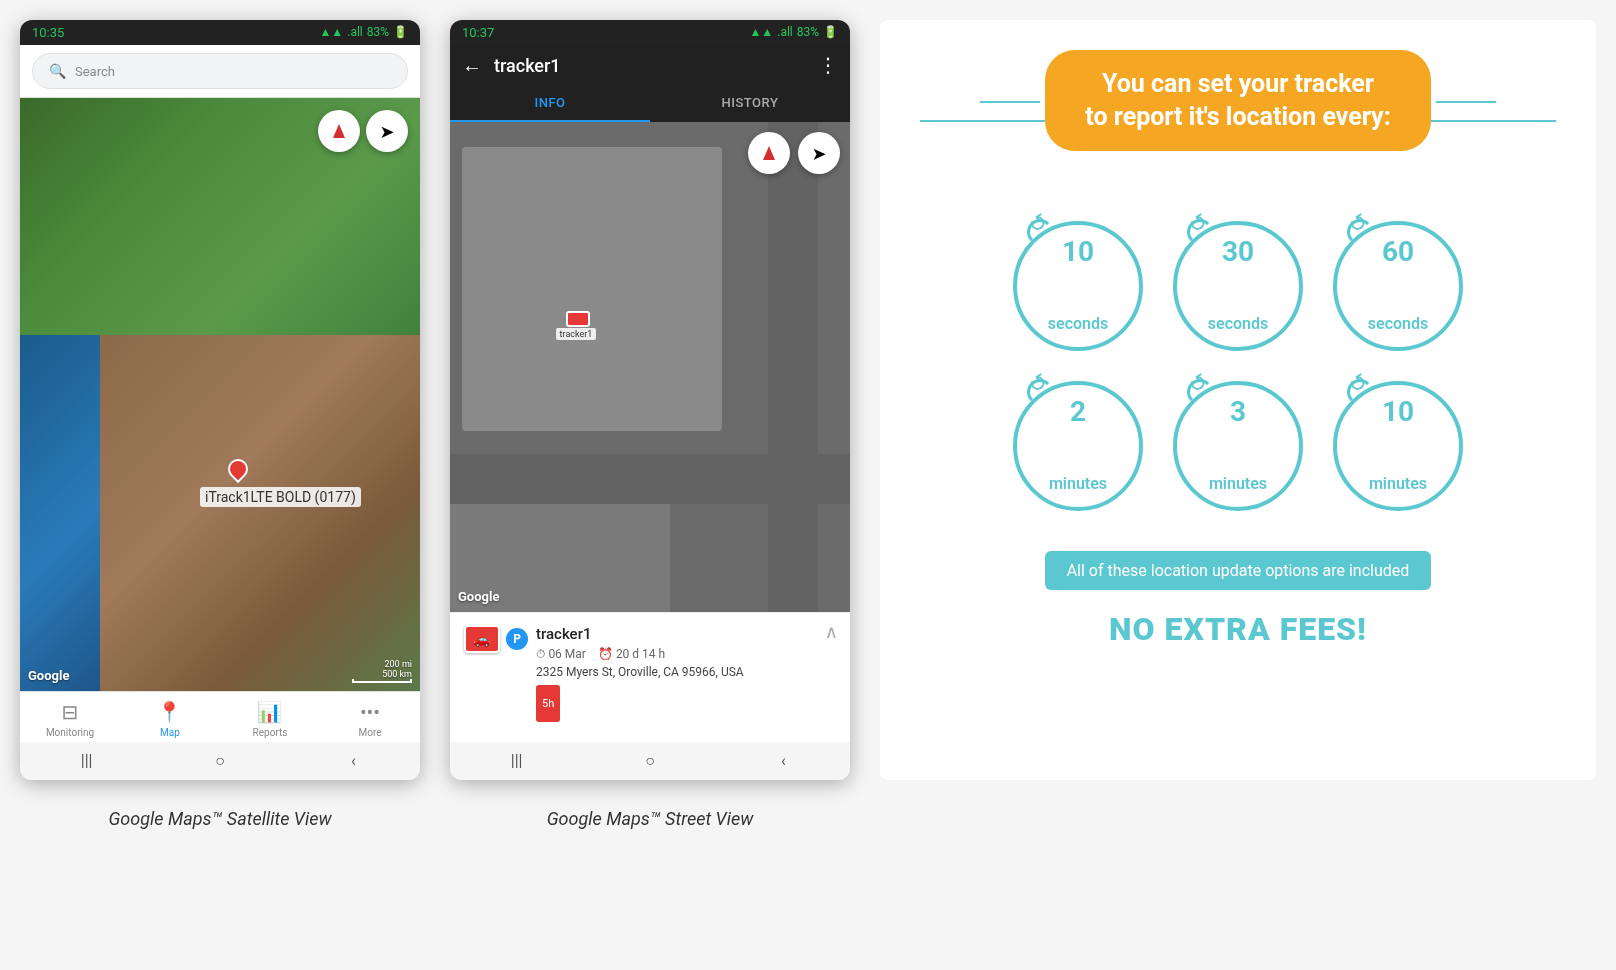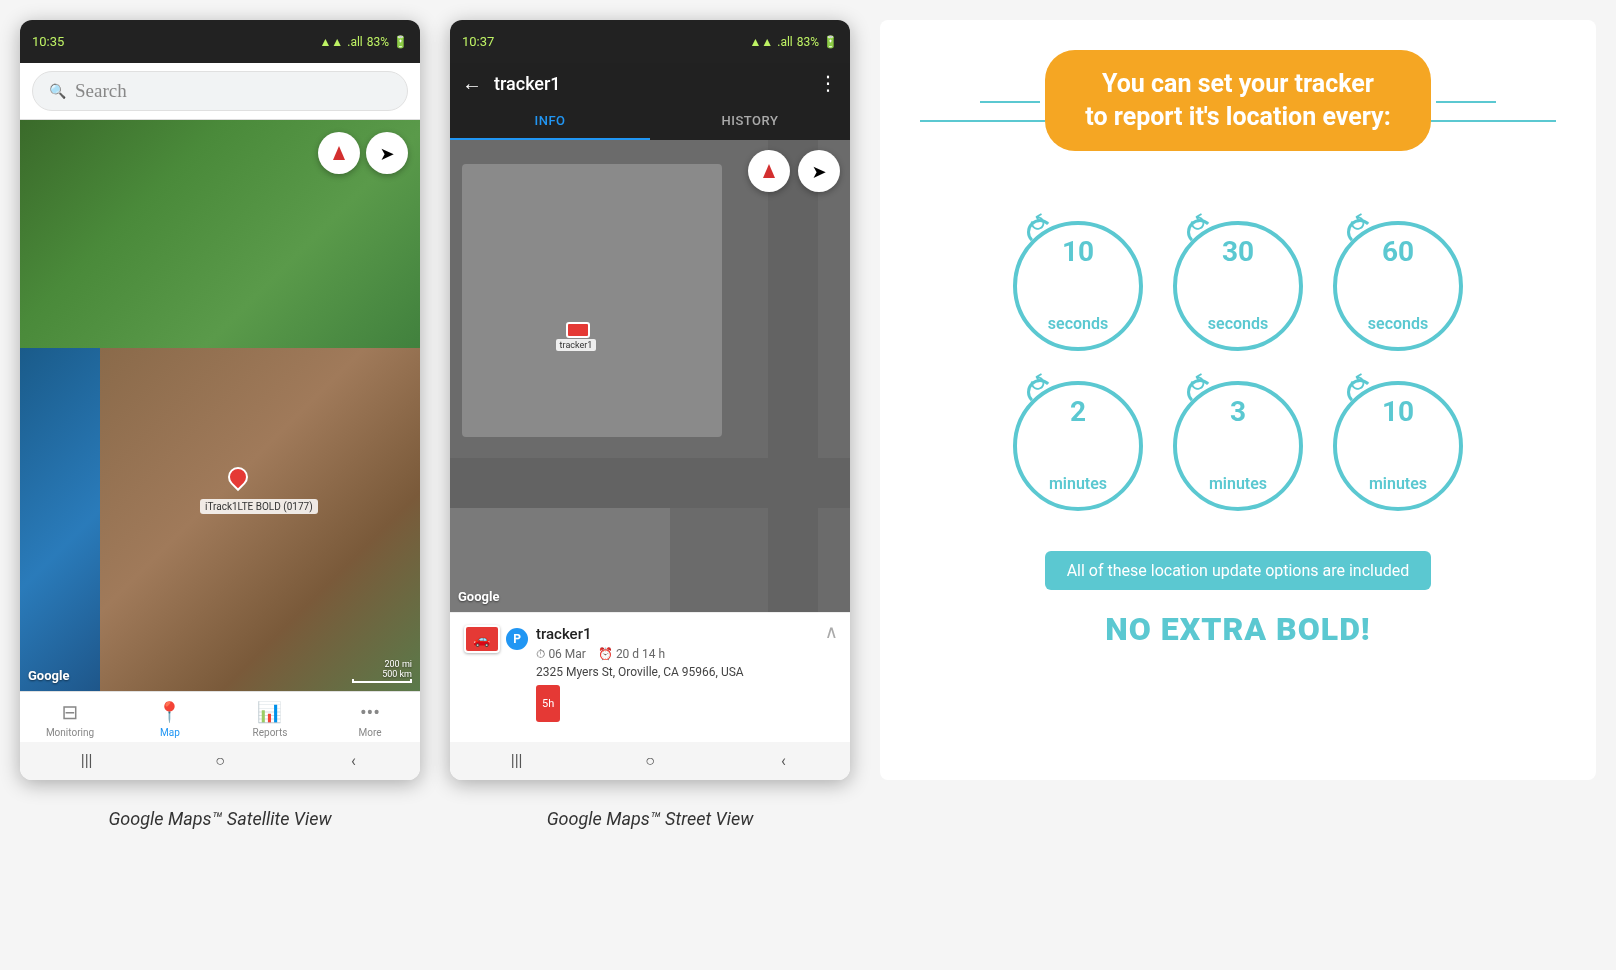--- a/index.html
+++ b/index.html
@@ -46,26 +46,26 @@
     .phone-caption {
       margin-top: 28px;
       font-size: 18px;
       color: #333;
       font-style: italic;
     }
 
     
     .status-bar {
       background: #222;
-      color: #bef264;
+      color: #22c55e;
       font-size: 13px;
-      padding: 14px 12px;
+      padding: 5px 12px;
       display: flex;
       justify-content: space-between;
-      align-items: flex-end;
+      align-items: flex-start;
       flex-shrink: 0;
     }
 
     .status-bar-icons {
       display: flex;
       gap: 4px;
       align-items: center;
       font-size: 12px;
     }
 
@@ -92,22 +92,21 @@
       height: 18px;
       display: flex;
       align-items: center;
       justify-content: center;
       color: #666;
       font-size: 14px;
     }
 
     .search-text {
       color: #888;
-      font-size: 19px;
-      font-family: Liberation Serif, serif;
+      font-size: 13px;
     }
 
     
     .map-area {
       flex: 1;
       position: relative;
       overflow: hidden;
     }
 
     .satellite-map {
@@ -201,21 +200,21 @@
       border-radius: 50% 50% 50% 0;
       transform: rotate(-45deg);
       border: 2px solid #fff;
     }
 
     .tracker-label {
       position: absolute;
       bottom: 31%;
       left: 45%;
       background: rgba(255,255,255,0.85);
-      font-size: 10px;
+      font-size: 14px;
       color: #333;
       padding: 2px 5px;
       border-radius: 3px;
       white-space: nowrap;
     }
 
     .google-logo {
       position: absolute;
       bottom: 8px;
       left: 8px;
@@ -797,16 +796,16 @@
           <span class="time-number">10</span>
           <span class="time-unit">minutes</span>
         </div>
       </div>
     </div>
 
     <div class="no-fees-banner">
       <div class="no-fees-text">All of these location update options are included</div>
     </div>
 
-    <div class="no-fees-big">NO EXTRA BOLD!</div>
+    <div class="no-fees-big">NO EXTRA FEES!</div>
   </div>
 
 </div>
 
 </body></html>

